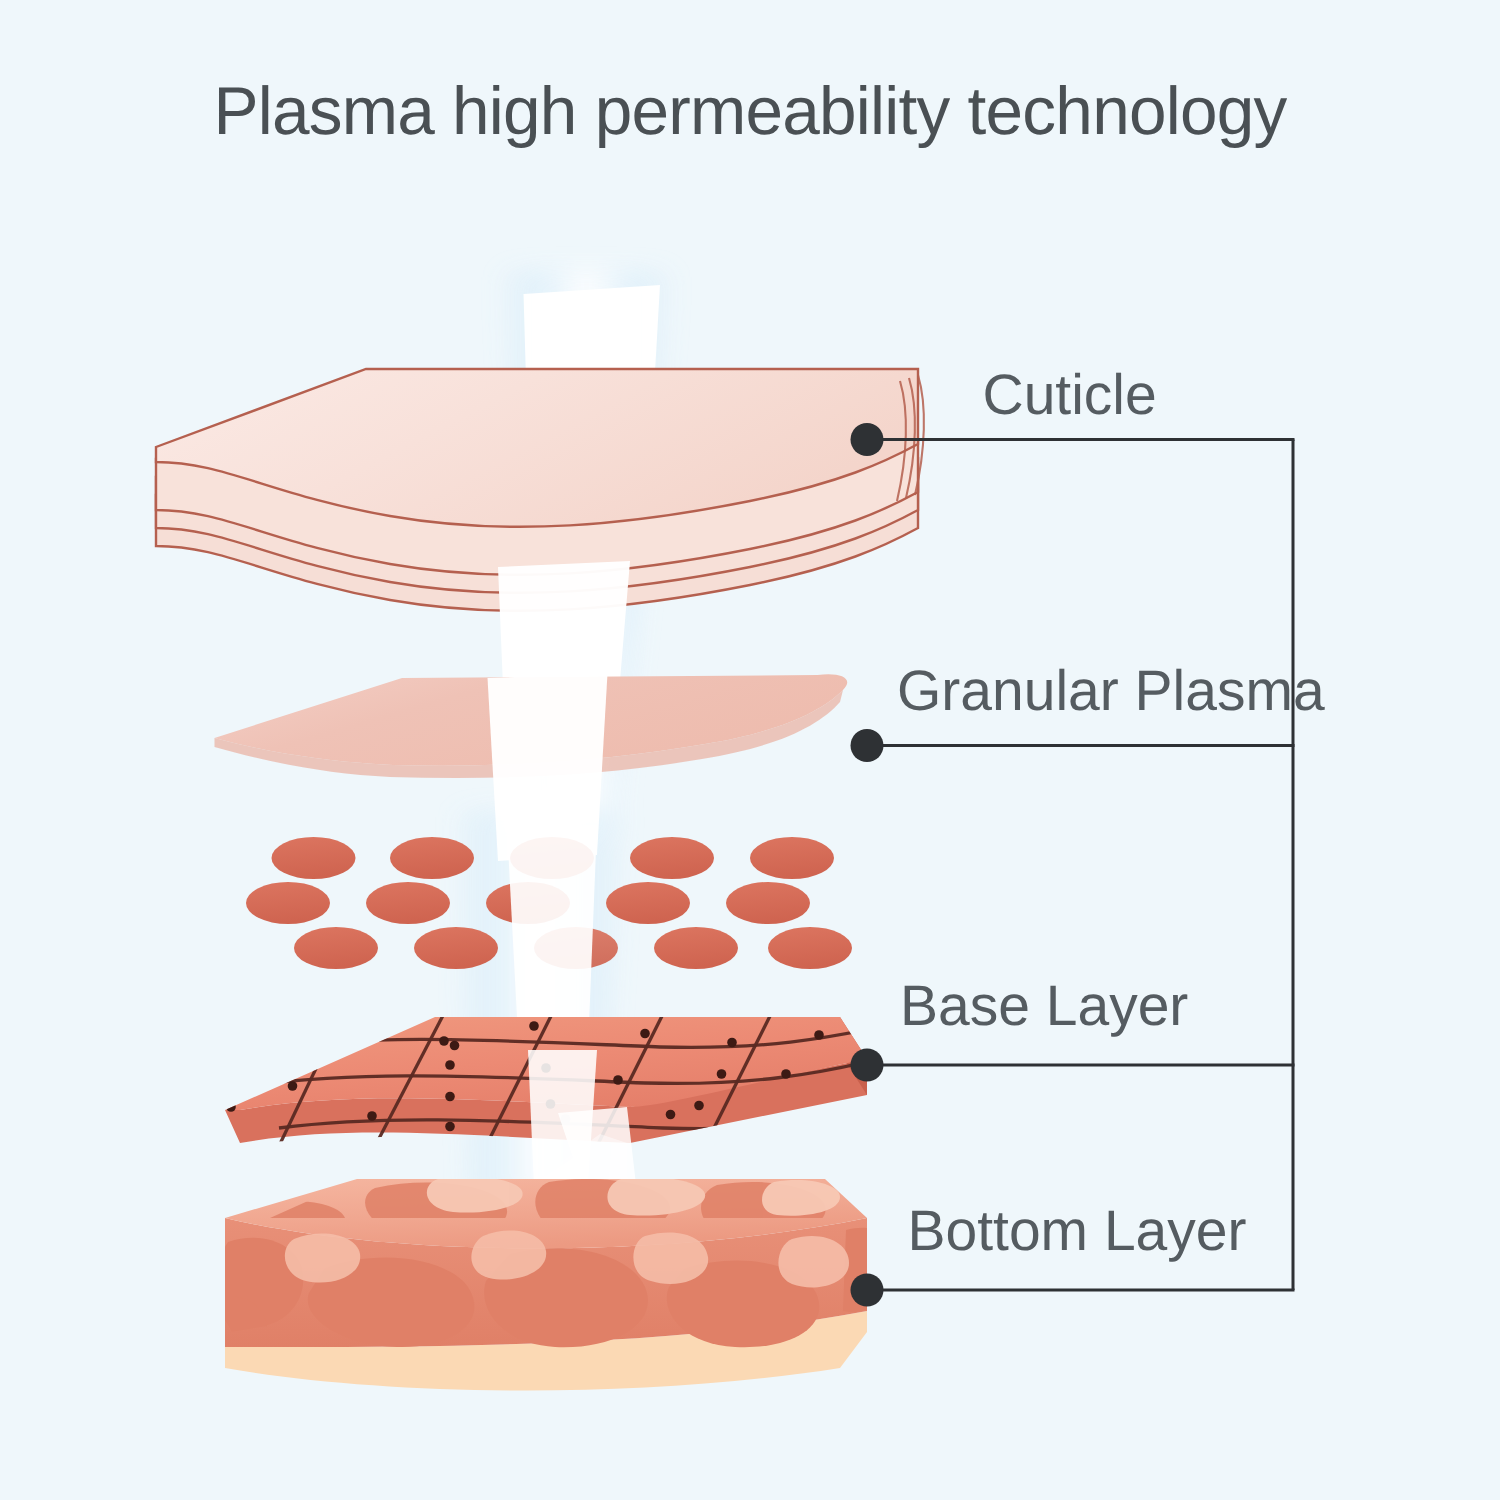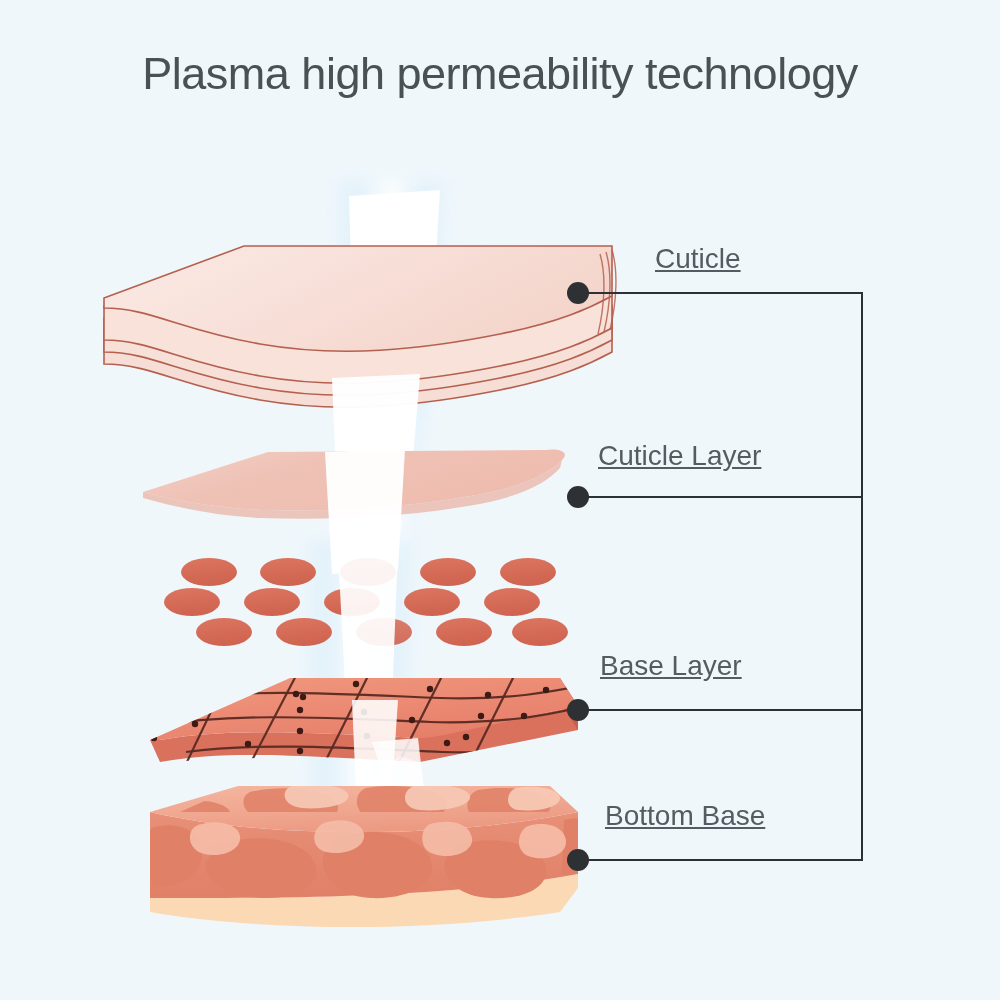--- a/index.html
+++ b/index.html
@@ -28,26 +28,25 @@
     font-family: "Liberation Sans", sans-serif;
     font-size: 45px;
     font-weight: 400;
     letter-spacing: -0.5px;
     color: #4a5054;
     white-space: nowrap;
   }
   .layer-label {
     position: absolute;
     font-family: "Liberation Sans", sans-serif;
-    font-size: 28px;
+    font-size: 38px;
     font-weight: 400;
     color: #555c61;
     white-space: nowrap;
     letter-spacing: 0px;
-    text-decoration: underline;
   }
   #label-cuticle        { left: 655px; top: 243px; }
   #label-granular       { left: 598px; top: 440px; }
   #label-base           { left: 600px; top: 650px; }
   #label-bottom         { left: 605px; top: 800px; }
   #art {
     position: absolute;
     left: 0;
     top: 0;
   }
@@ -312,19 +311,19 @@
 
       <circle cx="578" cy="293" r="11" fill="#2e3134"></circle>
       <circle cx="578" cy="497" r="11" fill="#2e3134"></circle>
       <circle cx="578" cy="710" r="11" fill="#2e3134"></circle>
       <circle cx="578" cy="860" r="11" fill="#2e3134"></circle>
     </g>
   </svg>
 
   <div class="layer-label" id="label-cuticle">Cuticle</div>
 
-  <div class="layer-label" id="label-granular">Cuticle Layer</div>
+  <div class="layer-label" id="label-granular">Granular Plasma</div>
 
   <div class="layer-label" id="label-base">Base Layer</div>
 
-  <div class="layer-label" id="label-bottom">Bottom Base</div>
+  <div class="layer-label" id="label-bottom">Bottom Layer</div>
 
 </div>
 
 </body></html>

